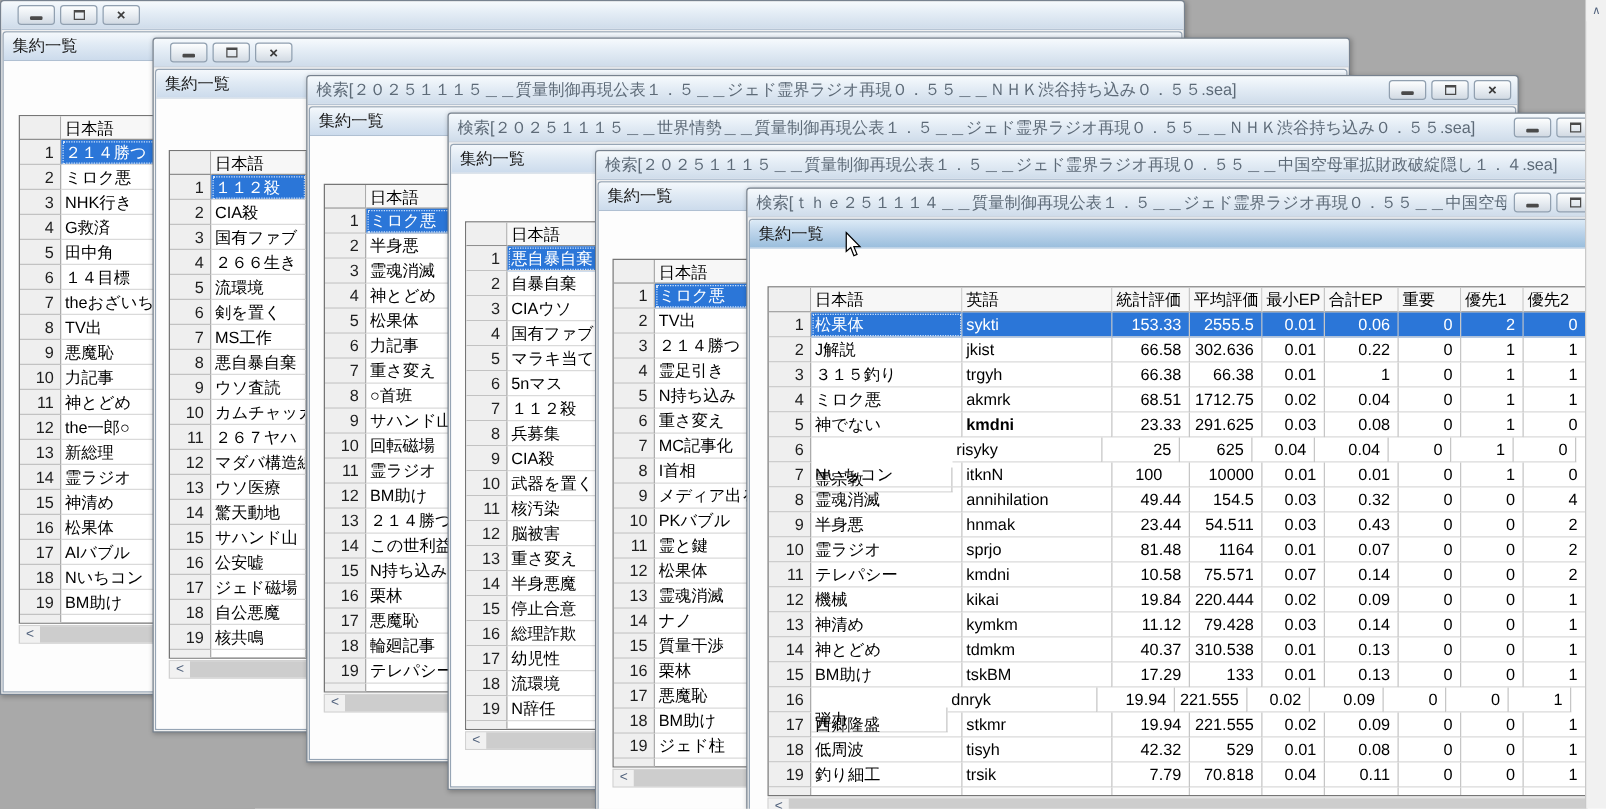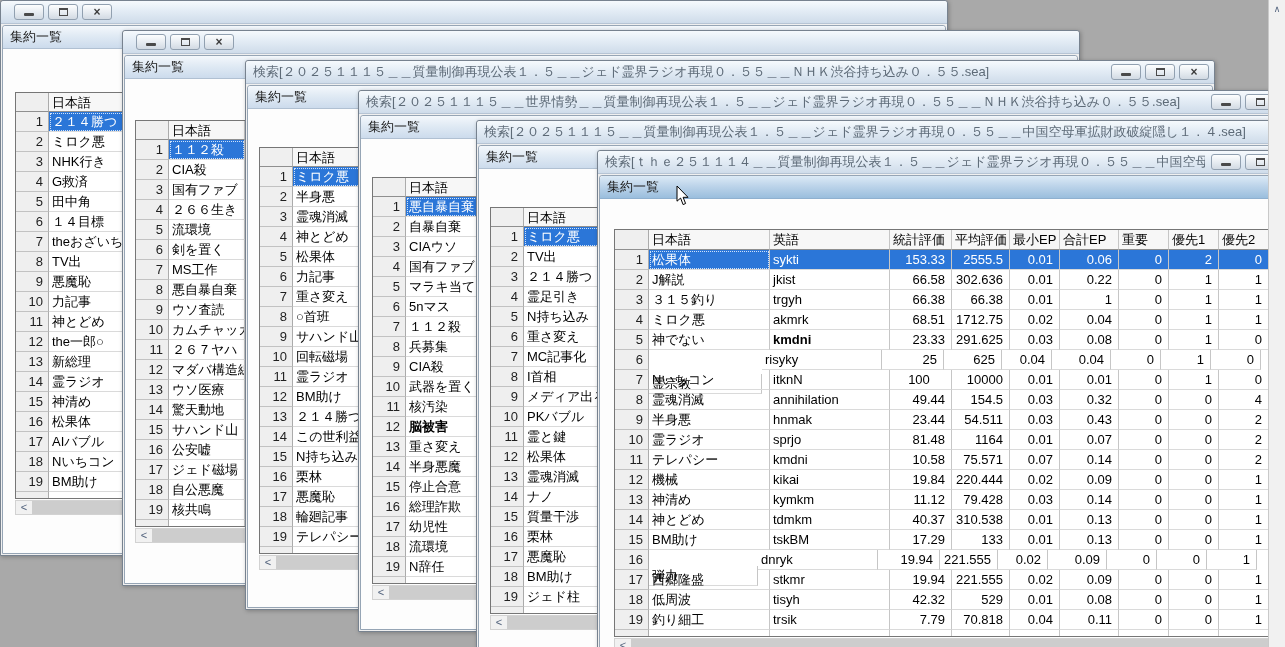--- a/index.html
+++ b/index.html
@@ -531,21 +531,21 @@
               <div class="grow" style="height: 20px;">
                 <div class="gcell gnum" style="width: 33px; height: 20px;">10</div>
                 <div class="gcell" style="width: 76px; height: 20px;">武器を置く</div>
               </div>
               <div class="grow" style="height: 20px;">
                 <div class="gcell gnum" style="width: 33px; height: 20px;">11</div>
                 <div class="gcell" style="width: 76px; height: 20px;">核汚染</div>
               </div>
               <div class="grow" style="height: 20px;">
                 <div class="gcell gnum" style="width: 33px; height: 20px;">12</div>
-                <div class="gcell" style="width: 76px; height: 20px; font-weight: bold;">脳被害</div>
+                <div class="gcell" style="width: 76px; height: 20px;">脳被害</div>
               </div>
               <div class="grow" style="height: 20px;">
                 <div class="gcell gnum" style="width: 33px; height: 20px;">13</div>
                 <div class="gcell" style="width: 76px; height: 20px;">重さ変え</div>
               </div>
               <div class="grow" style="height: 20px;">
                 <div class="gcell gnum" style="width: 33px; height: 20px;">14</div>
                 <div class="gcell" style="width: 76px; height: 20px;">半身悪魔</div>
               </div>
               <div class="grow" style="height: 20px;">

